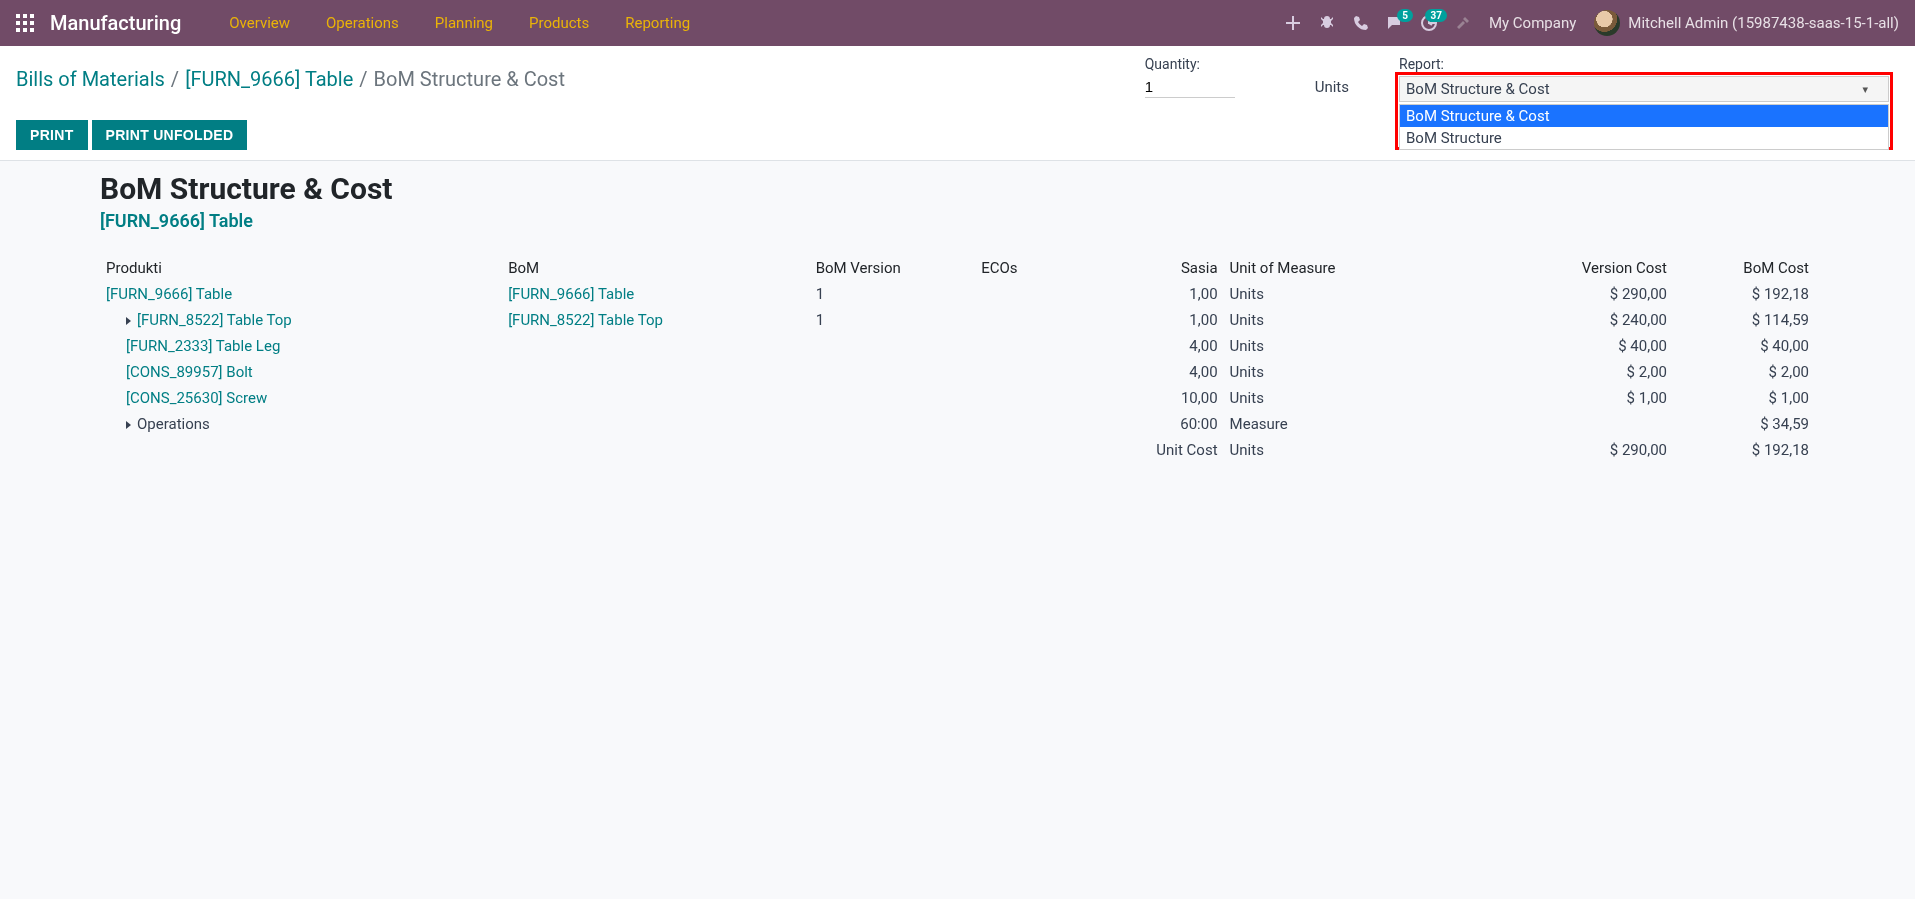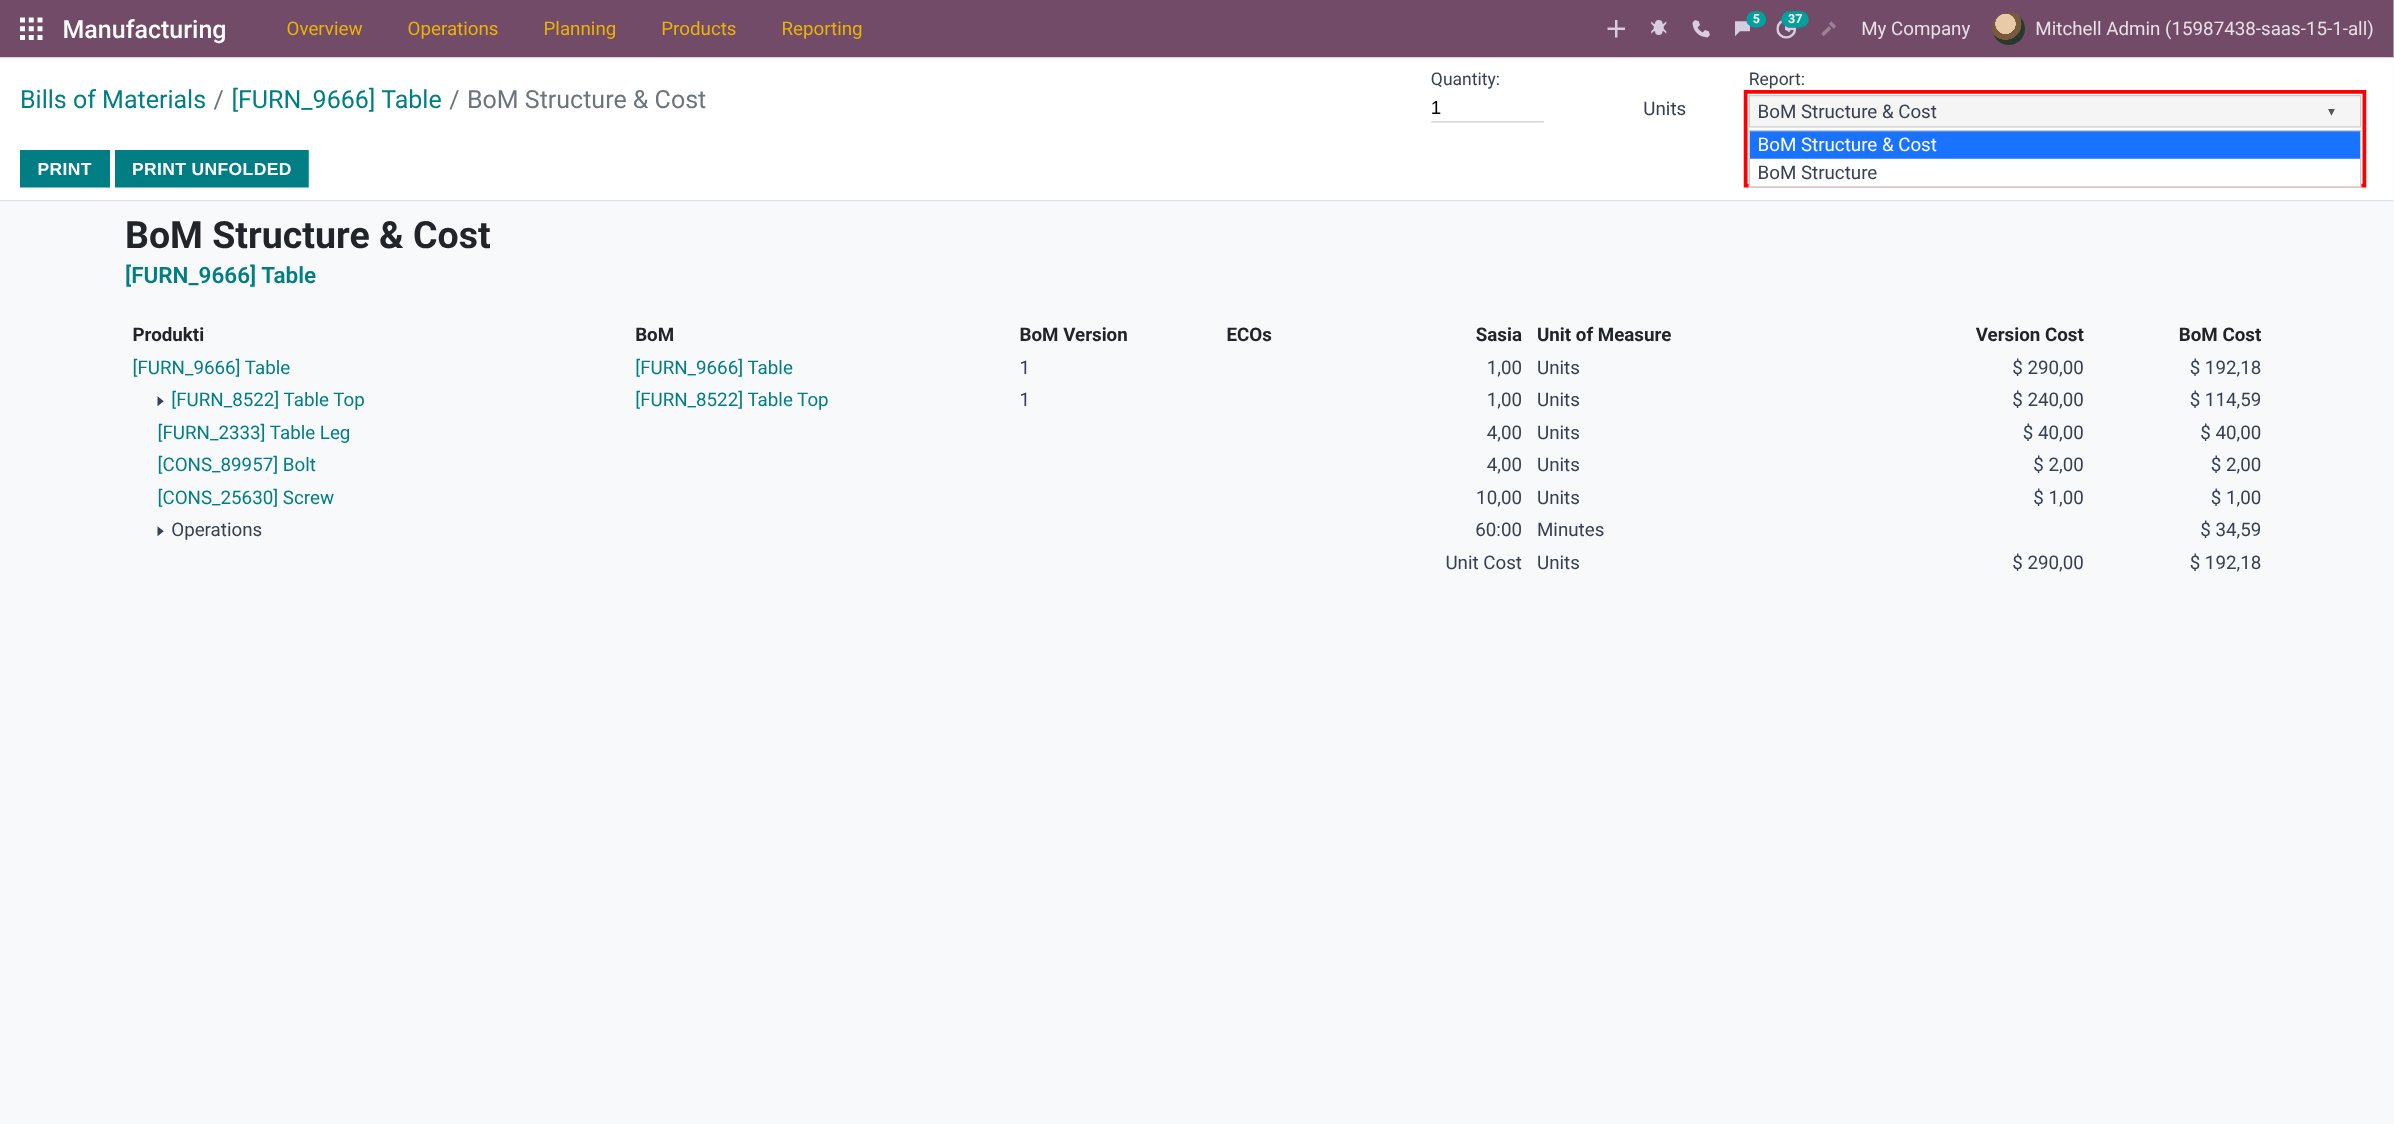--- a/index.html
+++ b/index.html
@@ -42,21 +42,21 @@
 
   .cp-buttons { margin-top:18px; margin-bottom:10px; display:flex; gap:4px; }
   .btn { background:#017e84; color:#fff; border:none; padding:7px 14px; font-size:14px; font-weight:700; cursor:pointer; letter-spacing:0.3px; }
 
   
   .report { padding: 10px 100px 40px 100px; }
   .report h1 { font-size:30px; font-weight:700; color:#212529; margin-bottom:4px; }
   .report h3 { font-size:18px; color:#017e84; font-weight:600; margin-bottom:24px; }
   
   table.bom { width:100%; border-collapse:collapse; font-size:15px; }
-  table.bom th { text-align:left; font-weight:700; padding:4px 6px; color:#212529; }
+  table.bom th { text-align:left; font-weight:400; padding:4px 6px; color:#212529; }
   table.bom th.r, table.bom td.r { text-align:right; }
   table.bom td { padding:4px 6px; vertical-align:top; }
   .link { color:#017e84; cursor:pointer; }
   .caret { display:inline-block; width:0; height:0; border-top:4px solid transparent; border-bottom:4px solid transparent; border-left:5px solid #374151; margin-right:6px; vertical-align:middle; cursor:pointer; }
   .indent1 { padding-left:26px !important; }
   .summary td { font-weight:400; }
   
   
   .col-prod { width: 340px; }
   .col-bom  { width: 260px; }
@@ -235,21 +235,21 @@
           <td>Units</td>
           <td class="r">$ 1,00</td>
           <td class="r">$ 1,00</td>
         </tr>
         <tr>
           <td class="indent1"><span class="caret"></span><span>Operations</span></td>
           <td></td>
           <td></td>
           <td></td>
           <td class="r">60:00</td>
-          <td>Minutes</td>
+          <td>Measure</td>
           <td class="r"></td>
           <td class="r">$ 34,59</td>
         </tr>
       </tbody>
     <tbody>
       <tr class="summary">
         <td></td>
           <td></td>
           <td></td>
           <td></td>

